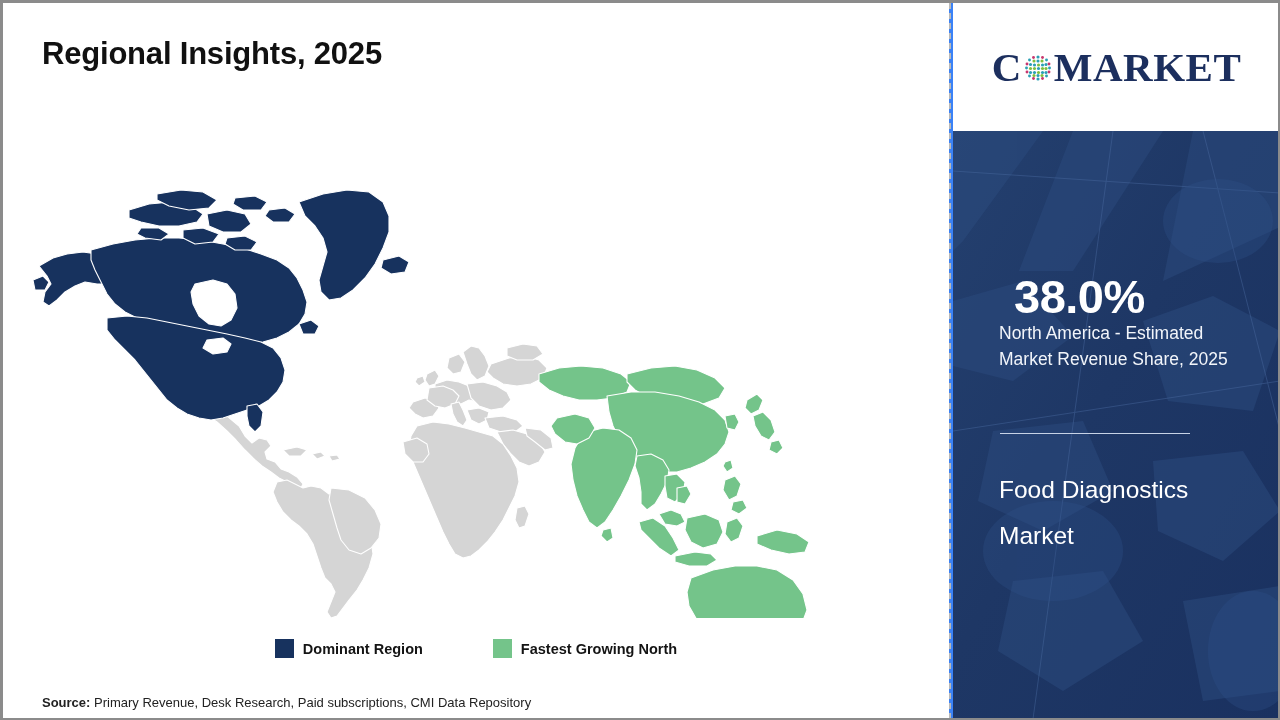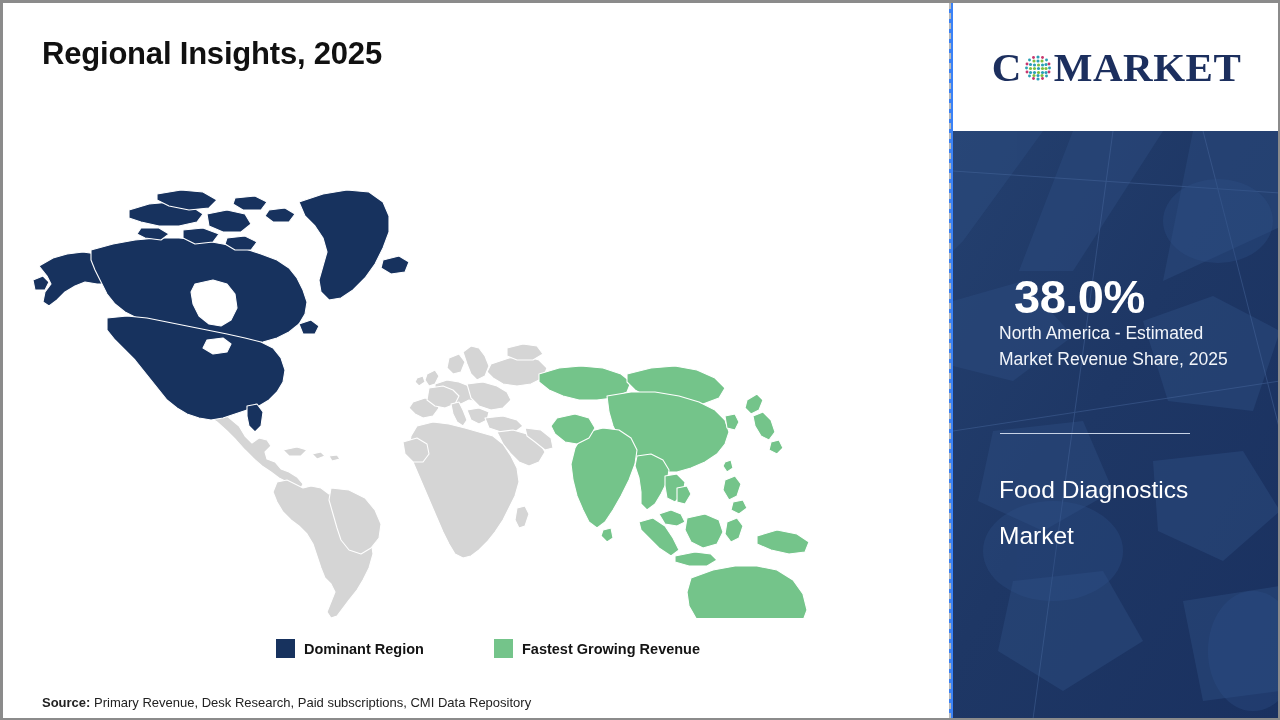--- a/index.html
+++ b/index.html
@@ -66,21 +66,21 @@
     left: 28px;
     top: 185px;
     width: 830px;
     height: 430px;
   }
   #map-wrap svg { display: block; width: 100%; height: 100%; }
 
   
   #legend {
     position: absolute;
-    left: 12px;
+    left: 0;
     top: 636px;
     width: 946px;
     display: flex;
     justify-content: center;
     align-items: center;
     gap: 70px;
   }
   .legend-item {
     display: flex;
     align-items: center;
@@ -374,21 +374,21 @@
       </svg>
     </div>
 
     <div id="legend">
       <div class="legend-item">
         <span class="legend-swatch" style="background:#17325e"></span>
         <span class="legend-label">Dominant Region</span>
       </div>
       <div class="legend-item">
         <span class="legend-swatch" style="background:#74c48a"></span>
-        <span class="legend-label">Fastest Growing Revenue</span>
+        <span class="legend-label">Fastest Growing North</span>
       </div>
     </div>
 
     <div id="footer">
       <span class="src-label">Source:</span><span class="src-text"> Primary Revenue, Desk Research, Paid subscriptions, CMI Data Repository</span>
     </div>
   </div>
 
   <div id="vertical-divider"></div>
 

